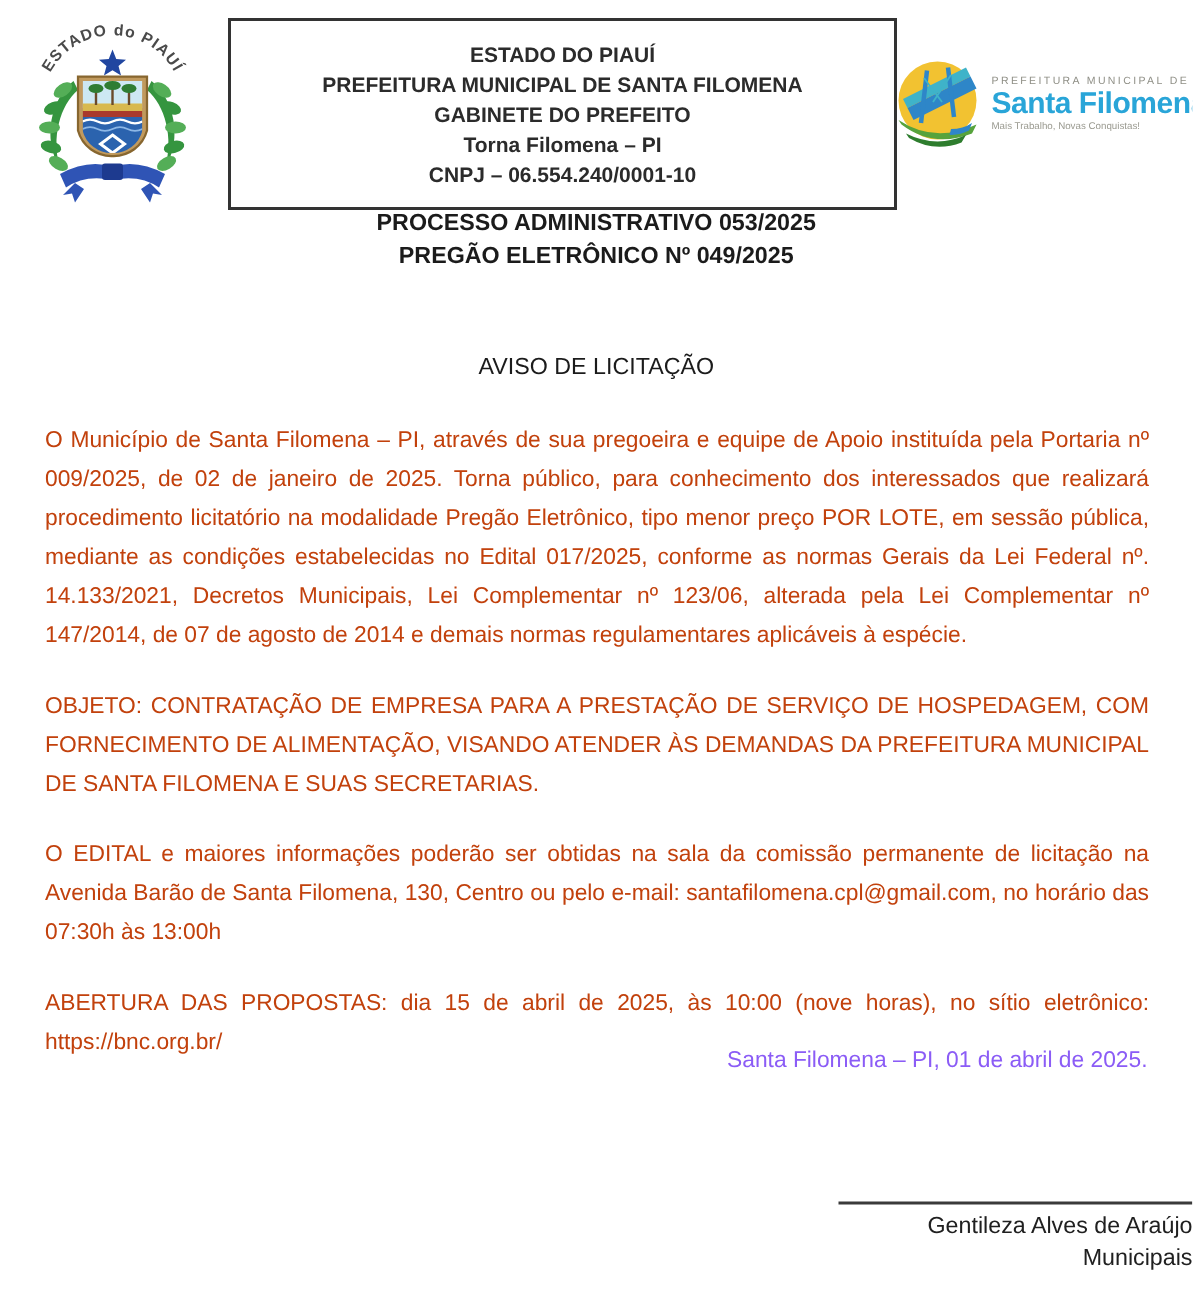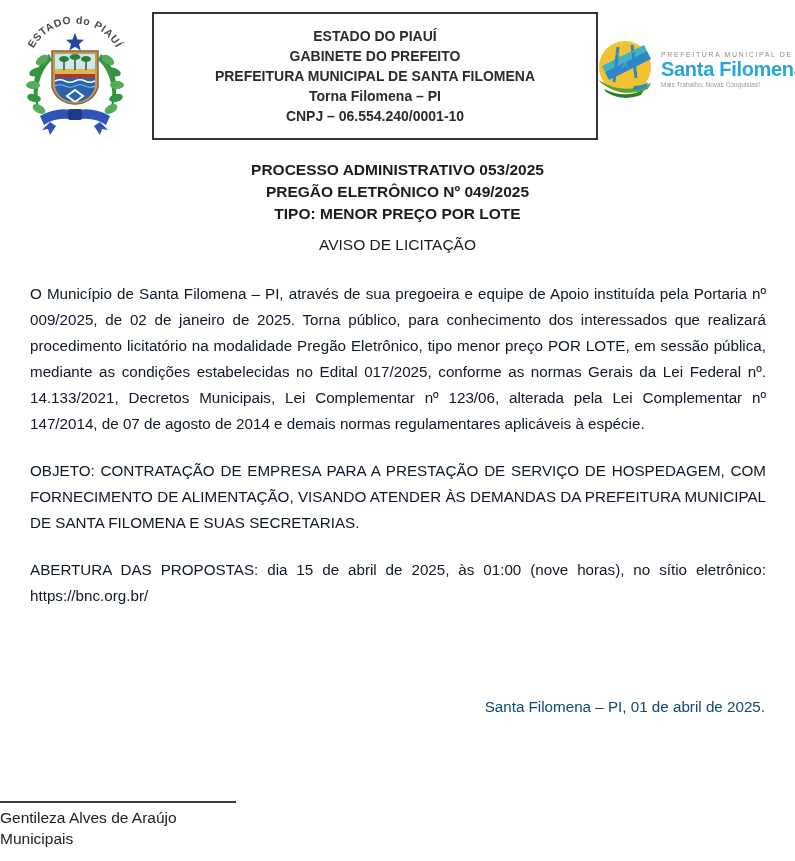--- a/index.html
+++ b/index.html
@@ -15,33 +15,33 @@
     border:2px solid #333; box-sizing:border-box;
     display:flex; flex-direction:column; justify-content:center;
     text-align:center; font-weight:bold; font-size:14px; line-height:20px; color:#2b2b2b;
   }
   .logo { position:absolute; left:594px; top:38px; display:flex; align-items:center; gap:5px; }
   .logo-textcol { display:flex; flex-direction:column; align-items:flex-start; }
   .logo-eyebrow { font-size:7px; letter-spacing:1.6px; color:#8f8f86; white-space:nowrap; }
   .logo-name { font-size:20px; font-weight:bold; color:#29a5d8; letter-spacing:-0.3px; line-height:22px; white-space:nowrap; }
   .logo-tagline { font-size:6.5px; color:#9a9a90; margin-top:1px; white-space:nowrap; }
   
-  .titles { position:absolute; top:159px; left:0; width:100%; text-align:center;
+  .titles { position:absolute; top:138px; left:0; width:100%; text-align:center;
             font-weight:bold; font-size:15.5px; line-height:22px; color:#1b1b1b; }
   .subject { position:absolute; top:236px; left:0; width:100%; text-align:center;
              font-weight:normal; font-size:15.5px; color:#1b1b1b; }
   
   .body { position:absolute; top:281px; left:30px; width:736px;
-          font-size:15.2px; line-height:26px; color:#0f172a; }
+          font-size:15.2px; line-height:26px; color:#c2410c; }
   .body p { margin:0 0 21px; text-align:justify; }
   .body p:last-child { margin-bottom:0; }
   
-  .dateline { position:absolute; top:698px; right:30px; font-size:15.2px; color:#0c4a6e; }
+  .dateline { position:absolute; top:698px; right:30px; font-size:15.2px; color:#8b5cf6; }
   .signature { position:absolute; top:801px; left:0; width:100%;
-               display:flex; flex-direction:column; align-items:flex-start;
+               display:flex; flex-direction:column; align-items:flex-end;
                font-size:15.5px; line-height:21px; color:#202020; }
   .sig-rule { width:236px; border-top:2px solid #3a3a3a; margin-bottom:4px; }
 </style>
 </head>
 <body>
 
 <div class="page">
 
   <svg class="crest" width="118" height="128" viewBox="0 0 118 128" aria-hidden="true">
     <defs>
@@ -102,22 +102,22 @@
       <path d="M24 108 q18 -10 35 -5 l0 9 q-18 -4 -31 5 Z" fill="#2f54b5"></path>
       <path d="M94 108 q-18 -10 -35 -5 l0 9 q18 -4 31 5 Z" fill="#2f54b5"></path>
       <rect x="52" y="101" width="14" height="11" rx="2" fill="#1d3a8f"></rect>
       <path d="M34 114 l-8 8 6 -1 2 6 6 -9 Z" fill="#2f54b5"></path>
       <path d="M84 114 l8 8 -6 -1 -2 6 -6 -9 Z" fill="#2f54b5"></path>
     </g>
   </svg>
 
   <div class="hbox">
     <div>ESTADO DO PIAUÍ</div>
+    <div>PREFEITURA MUNICIPAL DE SANTA FILOMENA</div>
     <div>GABINETE DO PREFEITO</div>
-    <div>PREFEITURA MUNICIPAL DE SANTA FILOMENA</div>
     <div>Torna Filomena – PI</div>
     <div>CNPJ – 06.554.240/0001-10</div>
   </div>
 
   <div class="logo">
     <svg width="62" height="62" viewBox="0 0 62 62" aria-hidden="true">
       <circle cx="31" cy="29" r="26" fill="#f2c231"></circle>
       <path d="M8 28 L 50 7 L 53 13 L 11 34 Z" fill="#3fb3c9"></path>
       <path d="M11 34 L 53 13 L 57 21 L 15 42 Z" fill="#2e86c8"></path>
       <path d="M24 9 L 20 44" stroke="#2e86c8" stroke-width="3" fill="none"></path>
@@ -130,28 +130,28 @@
     <div class="logo-textcol">
       <span class="logo-eyebrow">PREFEITURA MUNICIPAL DE</span>
       <span class="logo-name">Santa Filomena</span>
       <span class="logo-tagline">Mais Trabalho, Novas Conquistas!</span>
     </div>
   </div>
 
   <div class="titles">
     <div>PROCESSO ADMINISTRATIVO 053/2025</div>
     <div>PREGÃO ELETRÔNICO Nº 049/2025</div>
-    <div>TIPO: MENOR PREÇO POR LOTE</div>
   </div>
   <div class="subject">AVISO DE LICITAÇÃO</div>
 
   <div class="body">
     <p>O Município de Santa Filomena – PI, através de sua pregoeira e equipe de Apoio instituída pela Portaria nº 009/2025, de 02 de janeiro de 2025. Torna público, para conhecimento dos interessados que realizará procedimento licitatório na modalidade Pregão Eletrônico, tipo menor preço POR LOTE, em sessão pública, mediante as condições estabelecidas no Edital 017/2025, conforme as normas Gerais da Lei Federal nº. 14.133/2021, Decretos Municipais, Lei Complementar nº 123/06, alterada pela Lei Complementar nº 147/2014, de 07 de agosto de 2014 e demais normas regulamentares aplicáveis à espécie.</p>
     <p>OBJETO: CONTRATAÇÃO DE EMPRESA PARA A PRESTAÇÃO DE SERVIÇO DE HOSPEDAGEM, COM FORNECIMENTO DE ALIMENTAÇÃO, VISANDO ATENDER ÀS DEMANDAS DA PREFEITURA MUNICIPAL DE SANTA FILOMENA E SUAS SECRETARIAS.</p>
-    <p>ABERTURA DAS PROPOSTAS: dia 15 de abril de 2025, às 01:00 (nove horas), no sítio eletrônico: https://bnc.org.br/</p>
+    <p>O EDITAL e maiores informações poderão ser obtidas na sala da comissão permanente de licitação na Avenida Barão de Santa Filomena, 130, Centro ou pelo e-mail: santafilomena.cpl@gmail.com, no horário das 07:30h às 13:00h</p>
+    <p>ABERTURA DAS PROPOSTAS: dia 15 de abril de 2025, às 10:00 (nove horas), no sítio eletrônico: https://bnc.org.br/</p>
   </div>
 
   <div class="dateline">Santa Filomena – PI, 01 de abril de 2025.</div>
 
   <div class="signature">
     <div class="sig-rule"></div>
     <div>Gentileza Alves de Araújo</div>
     <div>Municipais</div>
   </div>
 

